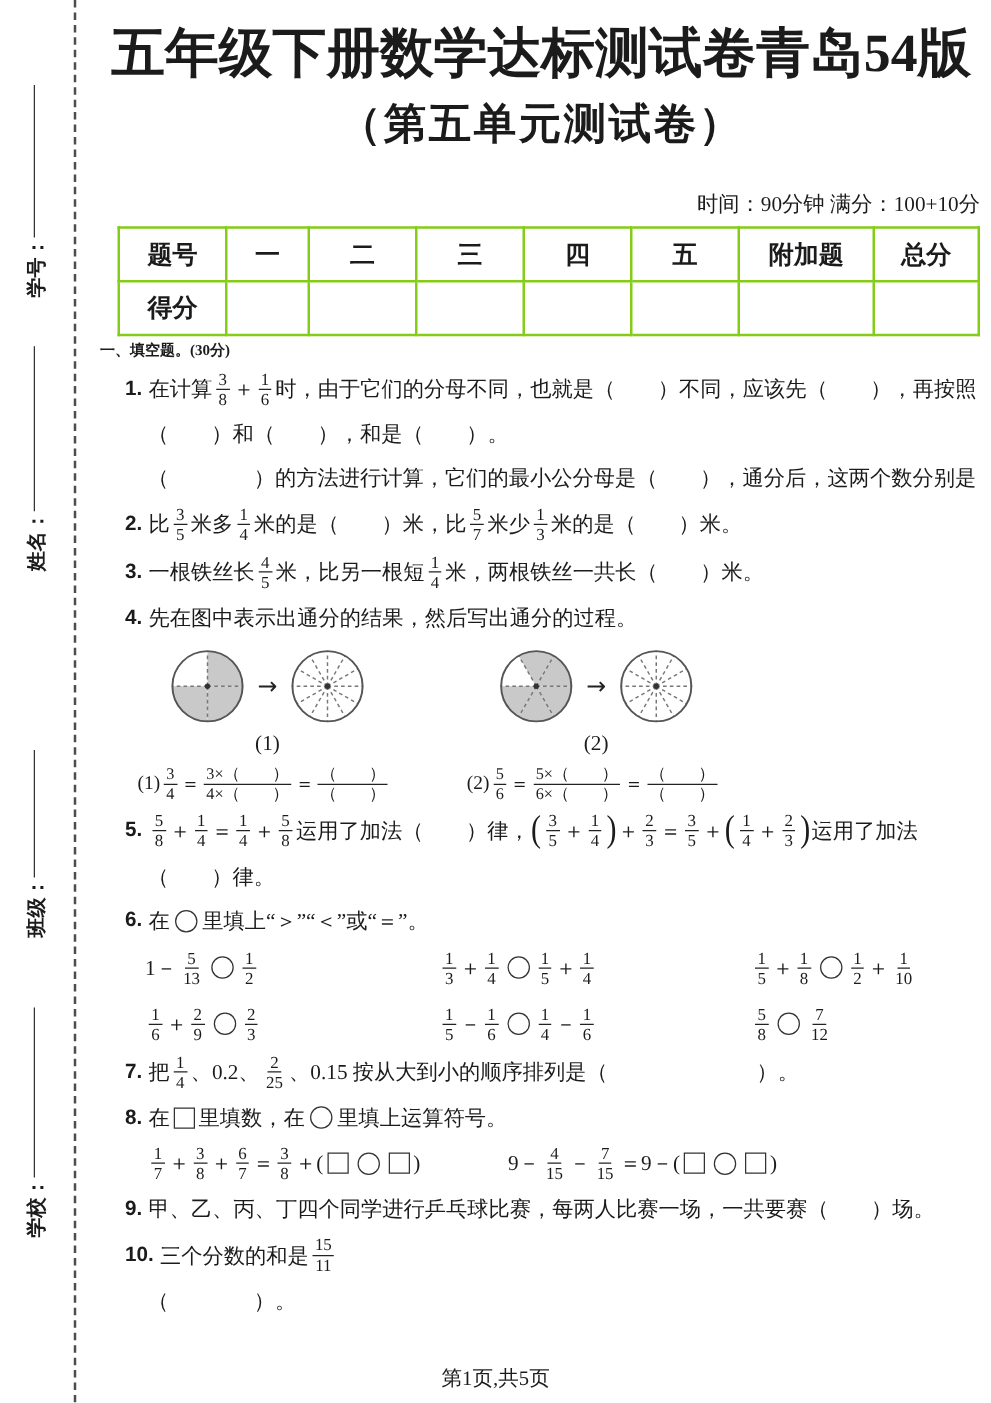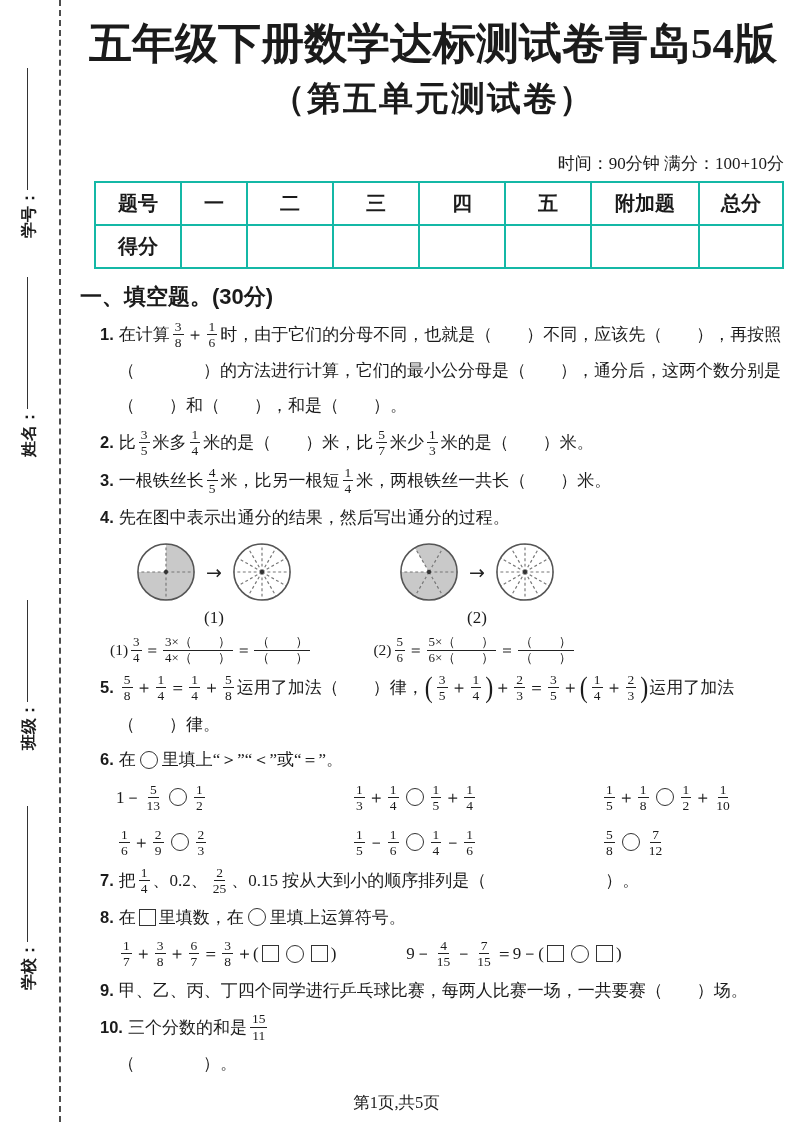--- a/index.html
+++ b/index.html
@@ -17,29 +17,29 @@
   .sb-f4{width:184px;left:-63px;top:885px;}
   .sb-label{font-family:"Liberation Sans","DejaVu Sans",sans-serif;font-weight:700;font-size:16px;white-space:pre;}
   .sb-line{flex:1;border-bottom:1.8px solid #333;height:0;margin-bottom:3px;}
   
   .content{position:absolute;left:80px;top:18px;width:706px;}
   .title{margin:0;text-align:center;font-size:43px;font-weight:700;line-height:1.2;white-space:nowrap;}
   .subtitle{margin:6px 0 0 0;text-align:center;font-size:34px;font-weight:700;letter-spacing:2px;}
   .meta{margin-top:30px;width:704px;text-align:right;font-size:17px;}
   
   table.score{border-collapse:collapse;table-layout:fixed;width:690px;margin-left:14px;margin-top:6px;}
-  table.score td{border:2px solid #14b8a6;height:39px;text-align:center;vertical-align:middle;
+  table.score td{border:2px solid #84cc16;height:39px;text-align:center;vertical-align:middle;
     font-family:"Liberation Sans","DejaVu Sans",sans-serif;font-weight:700;font-size:20px;}
   table.score td:nth-child(1){width:82px;}
   table.score td:nth-child(2){width:62px;}
   table.score td:nth-child(3),table.score td:nth-child(4),
   table.score td:nth-child(5),table.score td:nth-child(6){width:82px;}
   table.score td:nth-child(7){width:104px;}
   
-  .section-title{margin-top:13px;font-family:Liberation Sans, sans-serif;font-weight:700;font-size:22px;}
+  .section-title{margin-top:3px;font-family:Liberation Serif, serif;font-weight:700;font-size:12px;}
   .qline{display:flex;align-items:center;white-space:pre;padding-left:20px;margin-top:7px;min-height:28px;font-size:17px;}
   .qline.cont{padding-left:38px;}
   .qline.eq{padding-left:30px;font-size:15.5px;}
   .qnum{font-family:"Liberation Sans","DejaVu Sans",sans-serif;font-weight:700;font-size:16.5px;margin-right:5px;}
   .ttext{white-space:pre;}
   .frac{display:inline-flex;flex-direction:column;align-items:center;margin:0 3px;font-size:13.5px;line-height:1.12;flex:none;}
   .frac .fn{border-bottom:1.4px solid #222;padding:0 2px;}
   .frac .fd{padding:0 2px;}
   .eq .frac{font-size:13px;}
   .cmp-circle{width:16px;height:16px;border:1.6px solid #333;border-radius:50%;display:inline-block;margin:0 4px;flex:none;background:#fff;}
@@ -110,22 +110,22 @@
             <td class="st-cell"></td>
             <td class="st-cell"></td>
           </tr>
         </tbody>
     </table>
 
     <div class="section-title">一、填空题。(30分)</div>
 
     <div id="questions">
         <div class="qline q"><span class="qnum">1.</span><span class="ttext">在计算</span><span class="frac"><span class="fn">3</span><span class="fd">8</span></span><span class="ttext">＋</span><span class="frac"><span class="fn">1</span><span class="fd">6</span></span><span class="ttext">时，由于它们的分母不同，也就是（　　）不同，应该先（　　），再按照</span></div>
+        <div class="qline cont"><span class="ttext">（　　）和（　　），和是（　　）。</span></div>
         <div class="qline cont"><span class="ttext">（　　　　）的方法进行计算，它们的最小公分母是（　　），通分后，这两个数分别是</span></div>
-        <div class="qline cont"><span class="ttext">（　　）和（　　），和是（　　）。</span></div>
         <div class="qline q"><span class="qnum">2.</span><span class="ttext">比</span><span class="frac"><span class="fn">3</span><span class="fd">5</span></span><span class="ttext">米多</span><span class="frac"><span class="fn">1</span><span class="fd">4</span></span><span class="ttext">米的是（　　）米，比</span><span class="frac"><span class="fn">5</span><span class="fd">7</span></span><span class="ttext">米少</span><span class="frac"><span class="fn">1</span><span class="fd">3</span></span><span class="ttext">米的是（　　）米。</span></div>
         <div class="qline q"><span class="qnum">3.</span><span class="ttext">一根铁丝长</span><span class="frac"><span class="fn">4</span><span class="fd">5</span></span><span class="ttext">米，比另一根短</span><span class="frac"><span class="fn">1</span><span class="fd">4</span></span><span class="ttext">米，两根铁丝一共长（　　）米。</span></div>
         <div class="qline q"><span class="qnum">4.</span><span class="ttext">先在图中表示出通分的结果，然后写出通分的过程。</span></div>
         <div class="pies-row">
           <div class="pie-group">
             <div class="pie-pair">
               <svg width="62" height="62" viewBox="0 0 64 64">
                 <path d="M32 32 L32 3 A29 29 0 0 1 61 32 Z" fill="#c9c9c9"></path>
                 <path d="M32 32 L61 32 A29 29 0 0 1 32 61 Z" fill="#c9c9c9"></path>
                 <path d="M32 32 L32 61 A29 29 0 0 1 3 32 Z" fill="#c9c9c9"></path>

